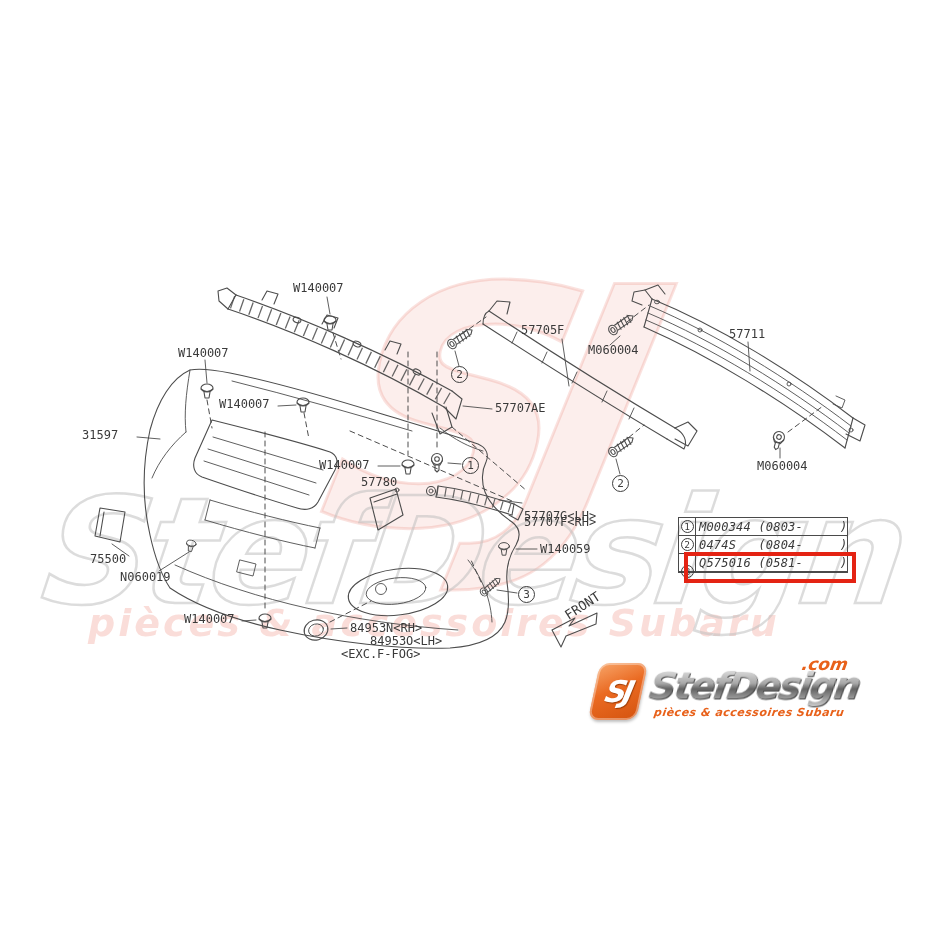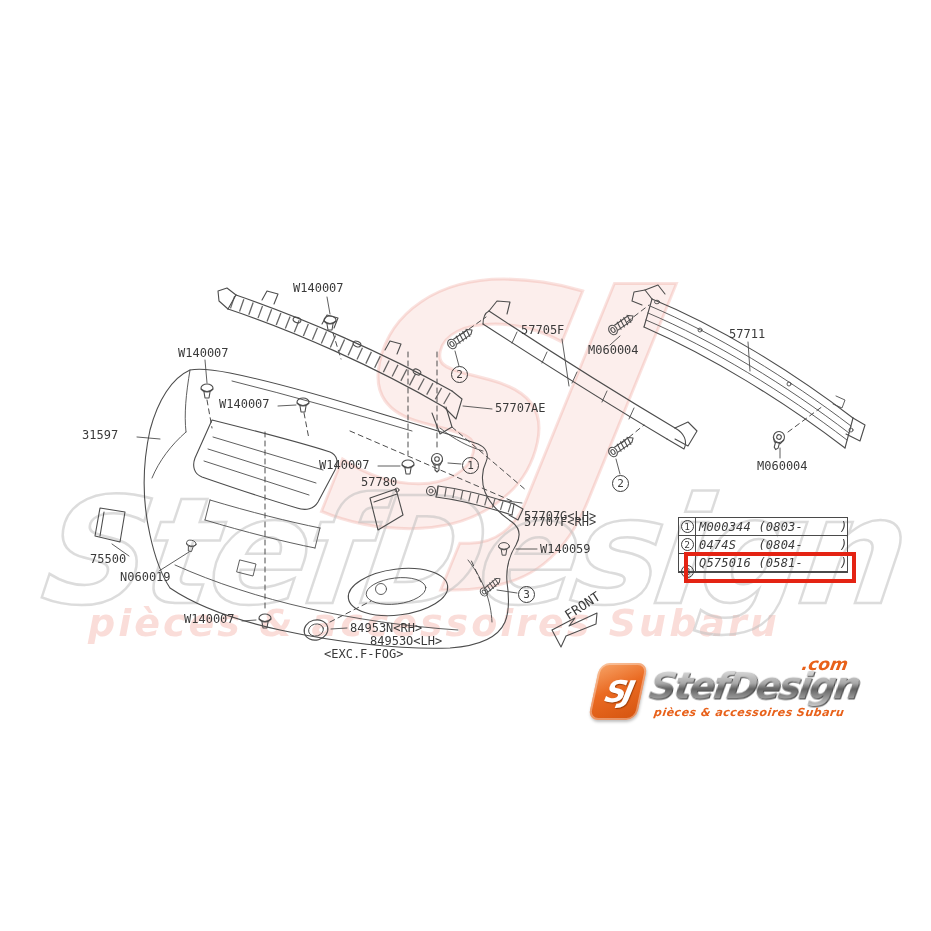--- a/index.html
+++ b/index.html
@@ -255,21 +255,21 @@
   <div class="plabel" style="left:729px;top:328px">57711</div>
   <div class="plabel" style="left:757px;top:460px">M060004</div>
   <div class="plabel" style="left:524px;top:516px">57707F&lt;RH&gt;</div>
   <div class="plabel" style="left:524px;top:510px">57707G&lt;LH&gt;</div>
   <div class="plabel" style="left:540px;top:543px">W140059</div>
   <div class="plabel" style="left:90px;top:553px">75500</div>
   <div class="plabel" style="left:120px;top:571px">N060019</div>
   <div class="plabel" style="left:184px;top:613px">W140007</div>
   <div class="plabel" style="left:350px;top:622px">84953N&lt;RH&gt;</div>
   <div class="plabel" style="left:370px;top:635px">84953O&lt;LH&gt;</div>
-  <div class="plabel" style="left:324px;top:648px">&lt;EXC.F-FOG&gt;</div>
+  <div class="plabel" style="left:341px;top:648px">&lt;EXC.F-FOG&gt;</div>
   <div class="plabel front-label" style="left:563px;top:599px">FRONT</div>
 
   <div class="callout" style="left:451px;top:366px">2</div>
   <div class="callout" style="left:462px;top:457px">1</div>
   <div class="callout" style="left:612px;top:475px">2</div>
   <div class="callout" style="left:518px;top:586px">3</div>
 
   <div class="legend">
     <div class="legend-row" style="height:18px">
       <span class="legend-num">

